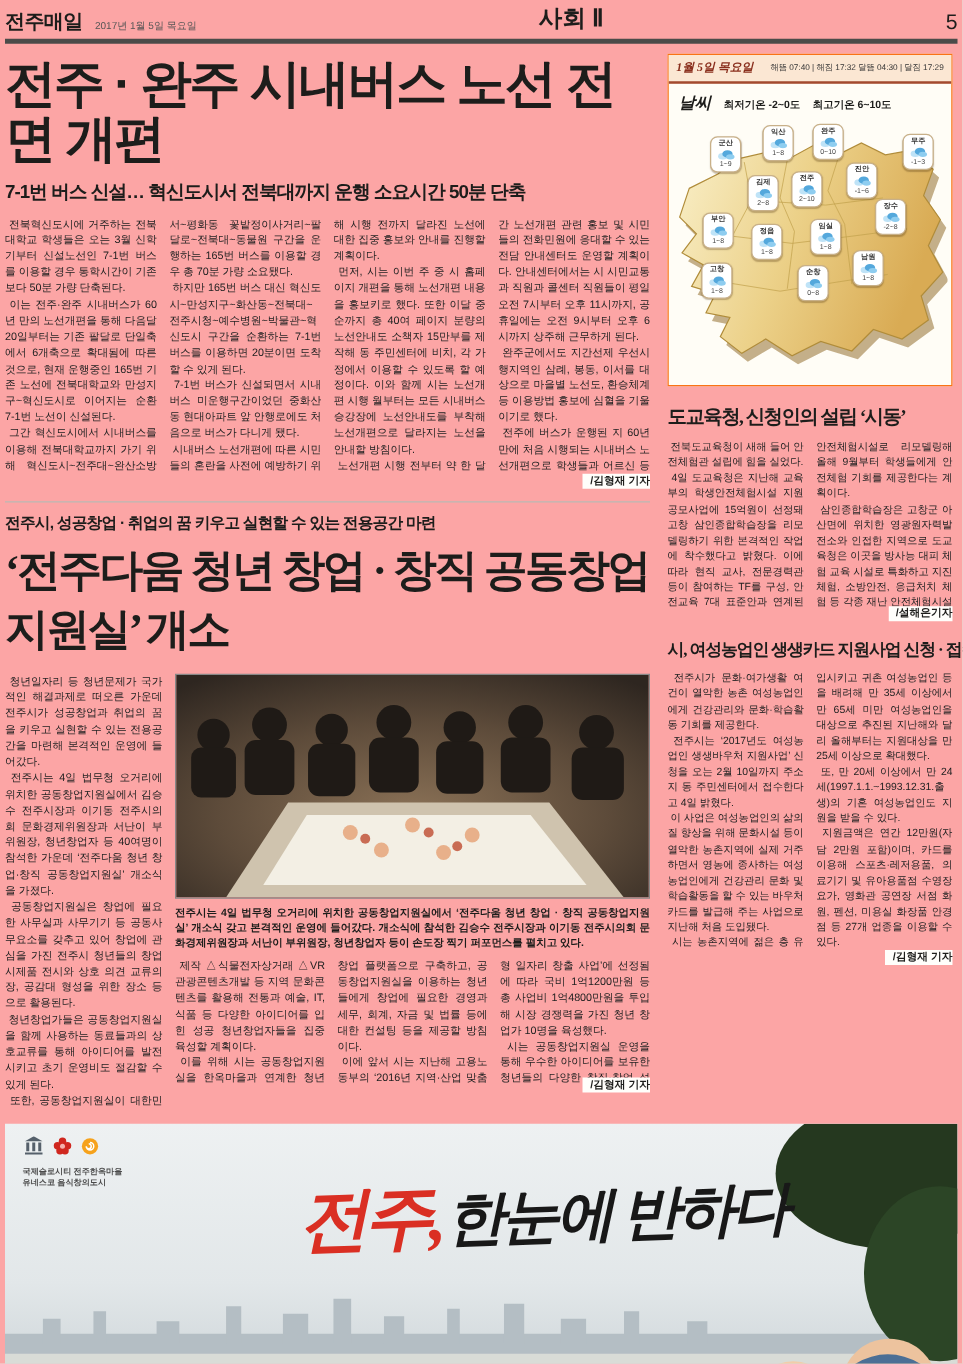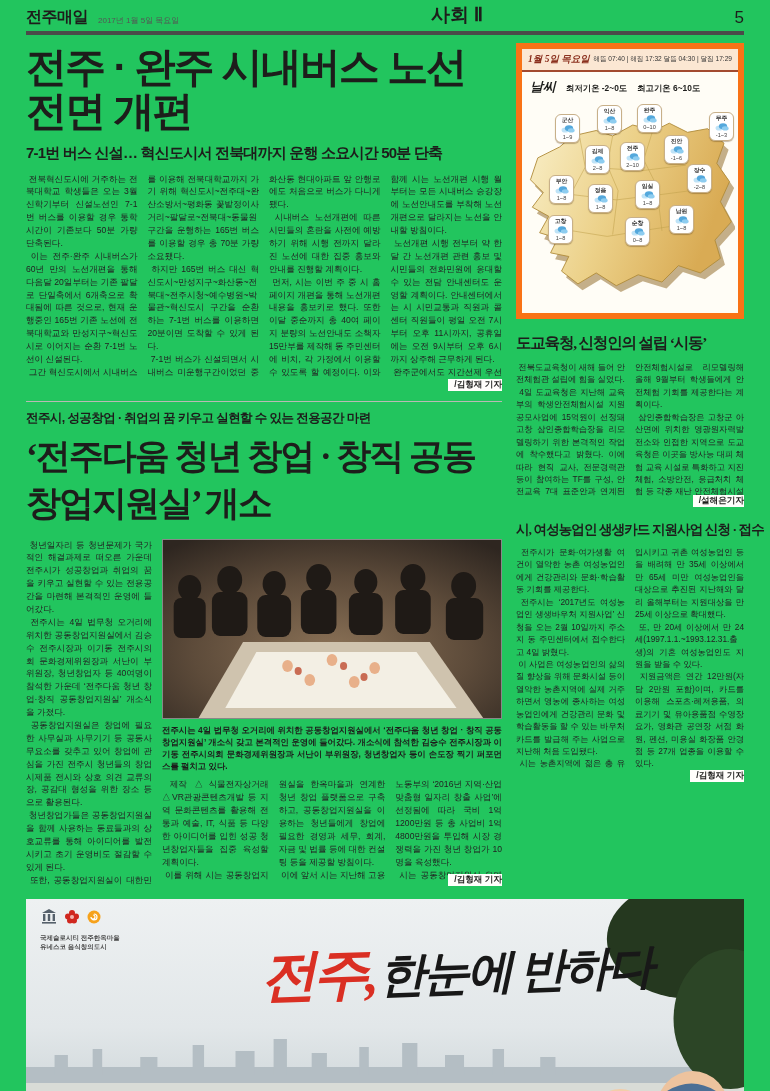--- a/index.html
+++ b/index.html
@@ -1,17 +1,17 @@
 <!DOCTYPE html>
 <html><head>
 <meta charset="utf-8">
 <style>
   html,body{margin:0;padding:0;background:#e9e9e6;}
-  .page{width:770px;height:1091px;background:#22c55e;position:relative;margin:0 auto;
-        box-sizing:border-box;padding:6px 26px;font-family:"Liberation Sans",sans-serif;color:#1d1d1b;overflow:hidden;}
+  .page{width:770px;height:1091px;background:#fca5a5;position:relative;margin:0 auto;
+        box-sizing:border-box;padding:6px 4px;font-family:"Liberation Sans",sans-serif;color:#1d1d1b;overflow:hidden;}
   
   .mast{display:flex;align-items:flex-end;height:22px;}
   .mast-name{font-weight:900;font-size:16px;letter-spacing:-0.5px;}
   .mast-date{font-size:8px;color:#555;margin-left:10px;padding-bottom:2px;}
   .mast-section{flex:1;text-align:center;font-family:"Liberation Serif",serif;font-weight:700;font-size:19px;}
   .mast-page{font-size:17px;font-weight:400;}
   .top-rule{height:4px;background:#4b4b49;margin-top:3px;}
   
   .content{display:flex;gap:14px;margin-top:8px;}
   .colL{width:516px;}
@@ -28,21 +28,21 @@
   .a3-kicker{font-weight:700;font-size:12.5px;letter-spacing:-0.6px;margin:2px 0 4px;}
   .a3-head{font-family:"Liberation Serif",serif;font-weight:700;font-size:35px;letter-spacing:-2px;margin:6px 0 12px;}
   .a3-grid{display:flex;gap:10px;}
   .a3-left{width:126px;height:348px;overflow:hidden;}
   .a3-right{flex:1;}
   .photo{height:178px;border:1px solid #888;position:relative;overflow:hidden;}
   .photo svg{display:block;width:100%;height:100%;}
   .a3-cap{font-size:8.4px;font-weight:600;line-height:1.45;text-align:justify;margin:5px 0 6px;white-space:pre-line;}
   .a3-bottom{column-count:3;column-gap:10px;height:108px;overflow:hidden;}
   
-  .wx{border:6px solid #f97316;background:#fffdf6;}
+  .wx{border:1px solid #f97316;background:#fffdf6;}
   .wx-head{display:flex;justify-content:space-between;align-items:center;background:#fbe7d3;border-bottom:2px solid #a34a2f;padding:4px 6px;}
   .wx-date{color:#8a2f1d;font-style:italic;font-weight:700;font-size:9.5px;font-family:"Liberation Serif",serif;}
   .wx-sun{font-size:6.6px;color:#333;}
   .wx-sum{display:flex;align-items:baseline;gap:10px;padding:6px 8px 0;}
   .wx-nal{font-family:"Liberation Serif",serif;font-style:italic;font-weight:700;font-size:13px;}
   .wx-t{font-size:8.4px;font-weight:700;}
   .wx-map{position:relative;height:212px;margin:2px 3px 3px;}
   .map-svg{position:absolute;inset:0;width:100%;height:100%;}
   .wlabel{position:absolute;width:23px;background:#fff;border:1px solid #c8b089;border-radius:6px;
           box-shadow:0 1px 1px rgba(90,60,20,.35);text-align:center;padding:2px 0 1px;line-height:1.1;}

